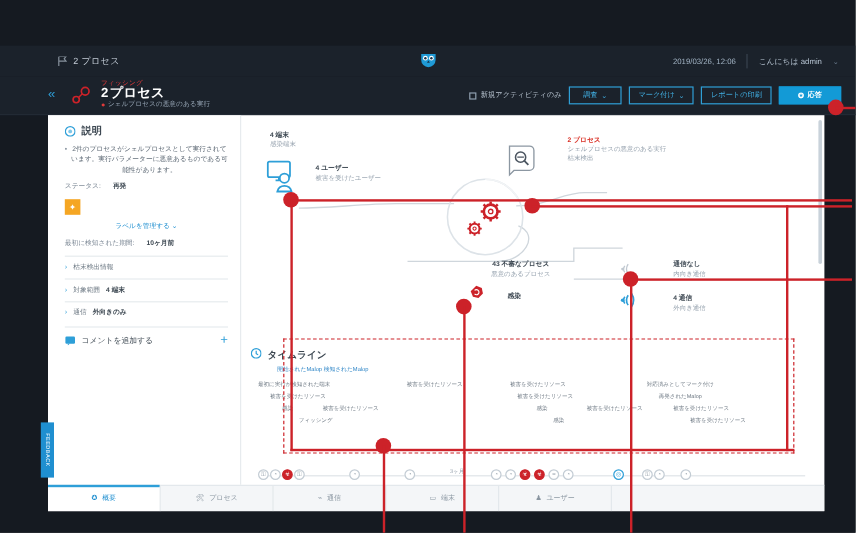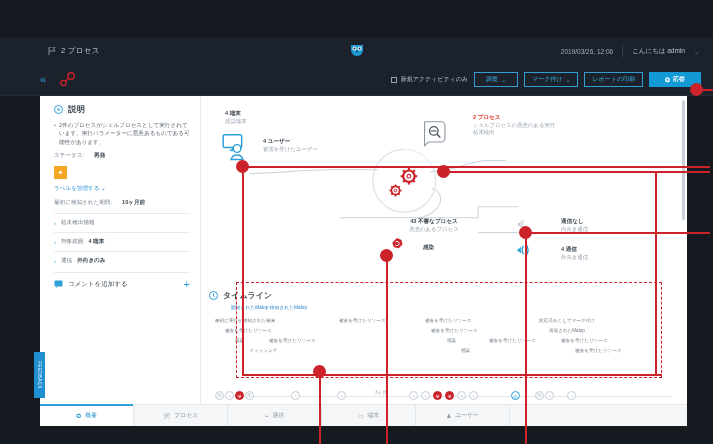--- a/index.html
+++ b/index.html
@@ -59,21 +59,21 @@
     position:absolute; left:40px; top:96px; right:26px; bottom:18px;
     background:#fff; overflow:hidden;
   }
   .scrollbar{
     position:absolute; right:2px; top:4px; width:3px; height:120px;
     background:#c9d2da; border-radius:2px;
   }
   
   .infocol{
     position:absolute; left:0; top:0; width:160px; bottom:22px;
-    background:#fff; padding:8px 10px 0 14px; color:#48525c;
+    background:#fff; padding:8px 10px 0 14px; color:#48525c;text-align:center;
   }
   .sec-head{ display:flex; align-items:center; gap:5px; margin-bottom:5px; }
   .sec-head .t{ font-size:8.5px; color:#3d4852; font-weight:bold; }
   .bullet{ display:flex; gap:3px; font-size:5.6px; line-height:1.5; color:#5a6672; }
   .bullet::before{ content:"•"; color:#7d8a96; }
   .kv{ display:flex; gap:10px; font-size:5.6px; margin-top:6px; color:#7b8794; }
   .kv b{ color:#3d4852; }
   .tagbox{ width:13px; height:13px; background:#f5a623; margin-top:6px;
            display:flex; align-items:center; justify-content:center; color:#fff; font-size:7px;}
   .link{ color:#1f8fd0; font-size:5.6px; margin-top:6px; display:inline-block; cursor:pointer;}
@@ -175,20 +175,30 @@
 
   <div class="pagehead">
     <span class="collapse">«</span>
     <span class="proc-icon">
       <svg width="22" height="22" viewBox="0 0 22 22">
         <circle cx="15" cy="7" r="3.2" fill="none" stroke="#cc2229" stroke-width="1.4"></circle>
         <circle cx="7.5" cy="14" r="2.6" fill="none" stroke="#cc2229" stroke-width="1.4"></circle>
         <line x1="9.5" y1="12.2" x2="12.6" y2="9.2" stroke="#cc2229" stroke-width="1.2"></line>
       </svg>
     </span>
+    <div class="titles">
+      <div class="kicker">フィッシング</div>
+      <div class="ptitle">
+        <span class="num">2</span><span>プロセス</span>
+      </div>
+      <div class="psub">
+        <span class="dot">●</span>
+        <span>シェルプロセスの悪意のある実行</span>
+      </div>
+    </div>
     <div class="head-actions">
       <label class="chk-wrap">
         <span class="chk"></span>
         <span>新規アクティビティのみ</span>
       </label>
       <button class="btn">
         <span>調査</span>
         <span>⌄</span>
       </button>
       <button class="btn">

